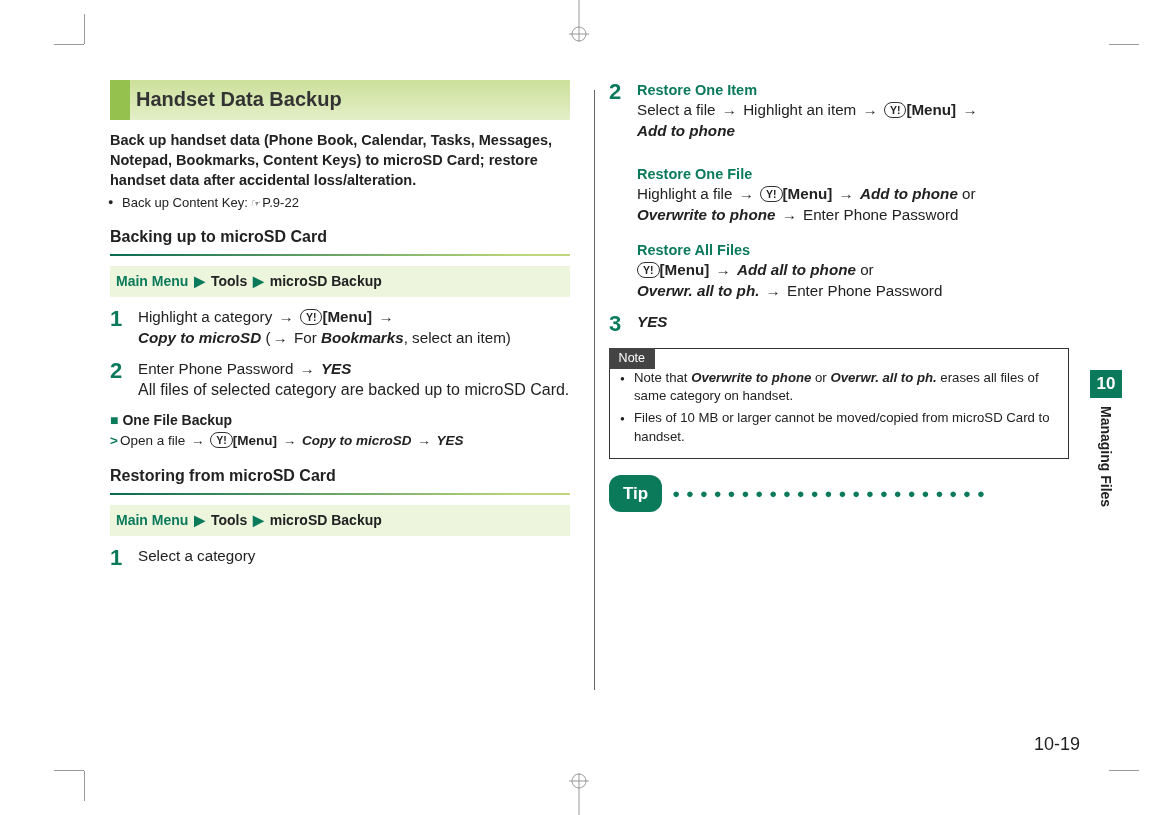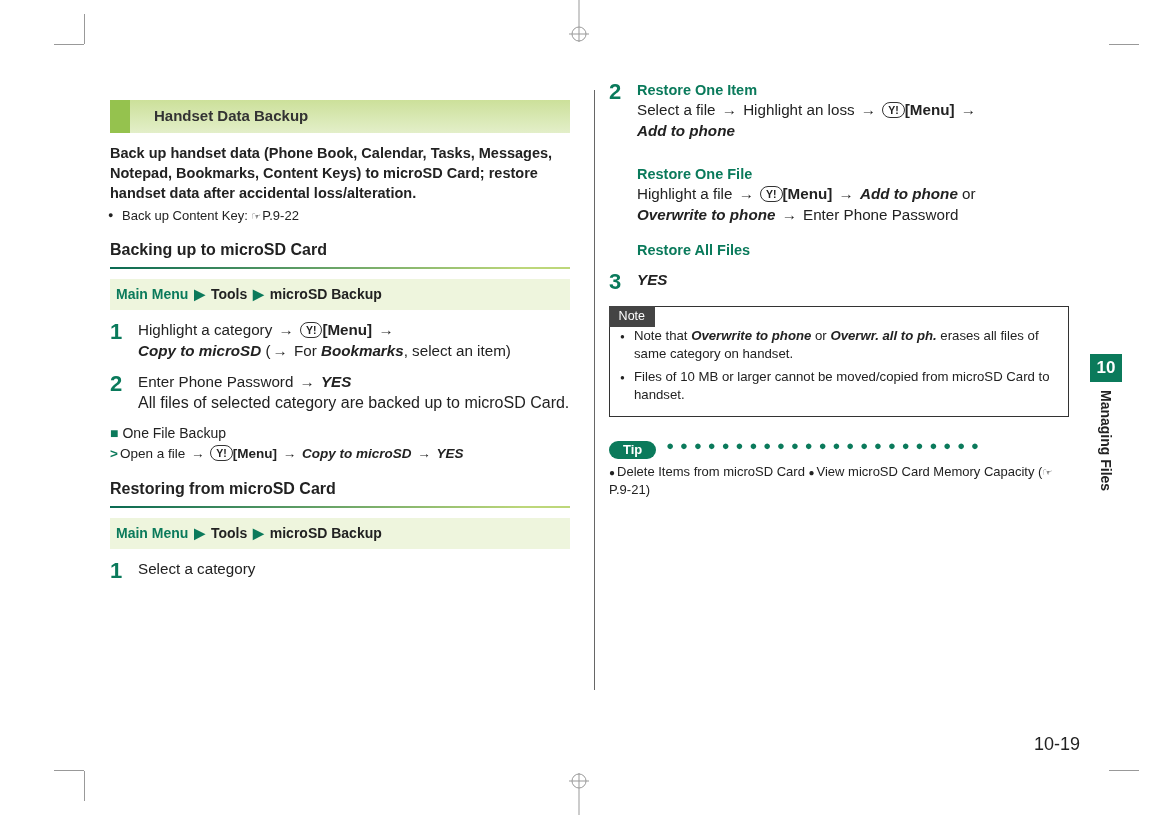--- a/index.html
+++ b/index.html
@@ -38,24 +38,23 @@
     width: 1px;
     background: #666;
     margin: 20px 14px 0 18px;
     height: 600px;
   }
   .section-heading {
     border-left: 20px solid #95c24e;
     background: linear-gradient(#cce09a, #e3efc9);
     font-weight: bold;
     color: #333;
-    font-size: 15px;
-    padding: 6px 24px;
+    font-size: 20px;
+    padding: 6px 6px;
     margin-bottom: 10px;
-    margin-top: 20px;
   }
   .intro {
     font-weight: bold;
     font-size: 14.5px;
     margin-bottom: 4px;
   }
   .bullet-small { font-size: 13px; padding-left: 12px; position: relative; }
   .bullet-small::before { content: "●"; position: absolute; left: -2px; top: 2px; font-size: 9px; }
   .pointer { display: inline-block; }
   .pointer::before { content: "☞"; font-size: 11px; margin-right: 1px; }
@@ -96,21 +95,21 @@
     border-radius: 9px;
     padding: 0 5px;
     font-size: 10.5px;
     font-weight: bold;
     vertical-align: 1px;
     line-height: 14px;
     font-style: normal;
   }
   .bi { font-style: italic; font-weight: bold; }
   .semi-note { font-size: 16px; line-height: 1.3; }
-  .square-bullet-head { font-weight: normal; font-size: 14px; margin-top: 6px; }
+  .square-bullet-head { font-weight: bold; font-size: 14px; margin-top: 6px; }
   .green-sq { color: #0b7a5b; margin-right: 4px; }
   .chev-line { font-size: 13.5px; margin-top: 2px; }
   .chev { color: #0b7a5b; font-weight: bold; margin-right: 2px; }
   .sublabel { color: #0a7a5b; font-weight: bold; font-size: 14.5px; }
   .note-box {
     border: 1.4px solid #333;
     margin-top: 12px;
     padding: 8px 10px 8px 10px;
     font-size: 13.2px;
     position: relative;
@@ -126,33 +125,32 @@
     padding: 2px 10px;
   }
   .note-box ul { list-style: none; padding: 0; margin: 12px 0 0 0; }
   .note-box li { position: relative; padding-left: 14px; margin-bottom: 4px; }
   .note-box li::before { content: "●"; position: absolute; left: 0; top: 4px; font-size: 8px; }
   .tip-row { margin-top: 16px; display: flex; align-items: center; }
   .tip-pill {
     background: #0b7a5b;
     color: #fff;
     font-weight: bold;
-    font-size: 13px;
+    font-size: 17px;
     border-radius: 12px;
-    padding: 0 14px;
+    padding: 7px 14px;
     margin-right: 10px;
-    margin-top: 8px;
   }
   .tip-dots { color: #0b7a5b; letter-spacing: 6px; font-size: 13px; white-space: nowrap; overflow: hidden; flex: 1; }
   .tip-text { font-size: 13px; margin-top: 4px; }
   .tip-text .bigdot::before { content: "●"; font-size: 10px; margin-right: 2px; }
   .side-tab {
     position: absolute;
     right: -42px;
-    top: 284px;
+    top: 300px;
     text-align: center;
   }
   .tab-num {
     background: #0b7a5b;
     color: #fff;
     font-weight: bold;
     font-size: 17px;
     width: 32px;
     padding: 4px 0;
   }
@@ -280,37 +278,44 @@
     <div class="colsep"></div>
 
     <div class="col">
 
       <div class="step">
         <div class="step-num">2</div>
         <div class="step-body">
 
           <div class="sublabel">Restore One Item</div>
           <div>
-            <span>Select a file </span><span class="arrow"></span><span> Highlight an loss </span><span class="arrow"></span>
+            <span>Select a file </span><span class="arrow"></span><span> Highlight an item </span><span class="arrow"></span>
             <span class="keycap">Y!</span><b>[Menu]</b>
             <span class="arrow"></span><br>
             <span class="bi">Add to phone</span>
           </div>
 
           <div class="sublabel" style="margin-top:22px">Restore One File</div>
           <div>
             <span>Highlight a file </span><span class="arrow"></span>
             <span class="keycap">Y!</span><b>[Menu]</b>
             <span class="arrow"></span>
             <span class="bi">Add to phone</span><span> or </span><br>
             <span class="bi">Overwrite to phone</span>
             <span class="arrow"></span><span> Enter Phone Password</span>
           </div>
 
           <div class="sublabel" style="margin-top:14px">Restore All Files</div>
+          <div>
+            <span class="keycap">Y!</span><b>[Menu]</b>
+            <span class="arrow"></span>
+            <span class="bi">Add all to phone</span><span> or </span><br>
+            <span class="bi">Overwr. all to ph.</span>
+            <span class="arrow"></span><span> Enter Phone Password</span>
+          </div>
 
         </div>
       </div>
 
       <div class="step">
         <div class="step-num">3</div>
         <div class="step-body">
           <span class="bi">YES</span>
         </div>
       </div>
@@ -322,21 +327,18 @@
             <span>Note that </span><span class="bi">Overwrite to phone</span><span> or </span><span class="bi">Overwr. all to ph.</span><span> erases all files of same category on handset.</span>
           </li>
           <li>Files of 10 MB or larger cannot be moved/copied from microSD Card to handset.</li>
         </ul>
       </div>
 
       <div class="tip-row">
         <div class="tip-pill">Tip</div>
         <div class="tip-dots">●●●●●●●●●●●●●●●●●●●●●●●</div>
       </div>
-      <div class="tip-text">
-        <span class="bigdot"></span><span>Delete Items from microSD Card </span><span class="bigdot"></span><span>View microSD Card Memory Capacity (</span><span class="pointer"></span><span>P.9-21</span><span>)</span>
-      </div>
 
     </div>
   </div>
 
   <div class="page-num">10-19</div>
 </div>
 
 </body></html>

